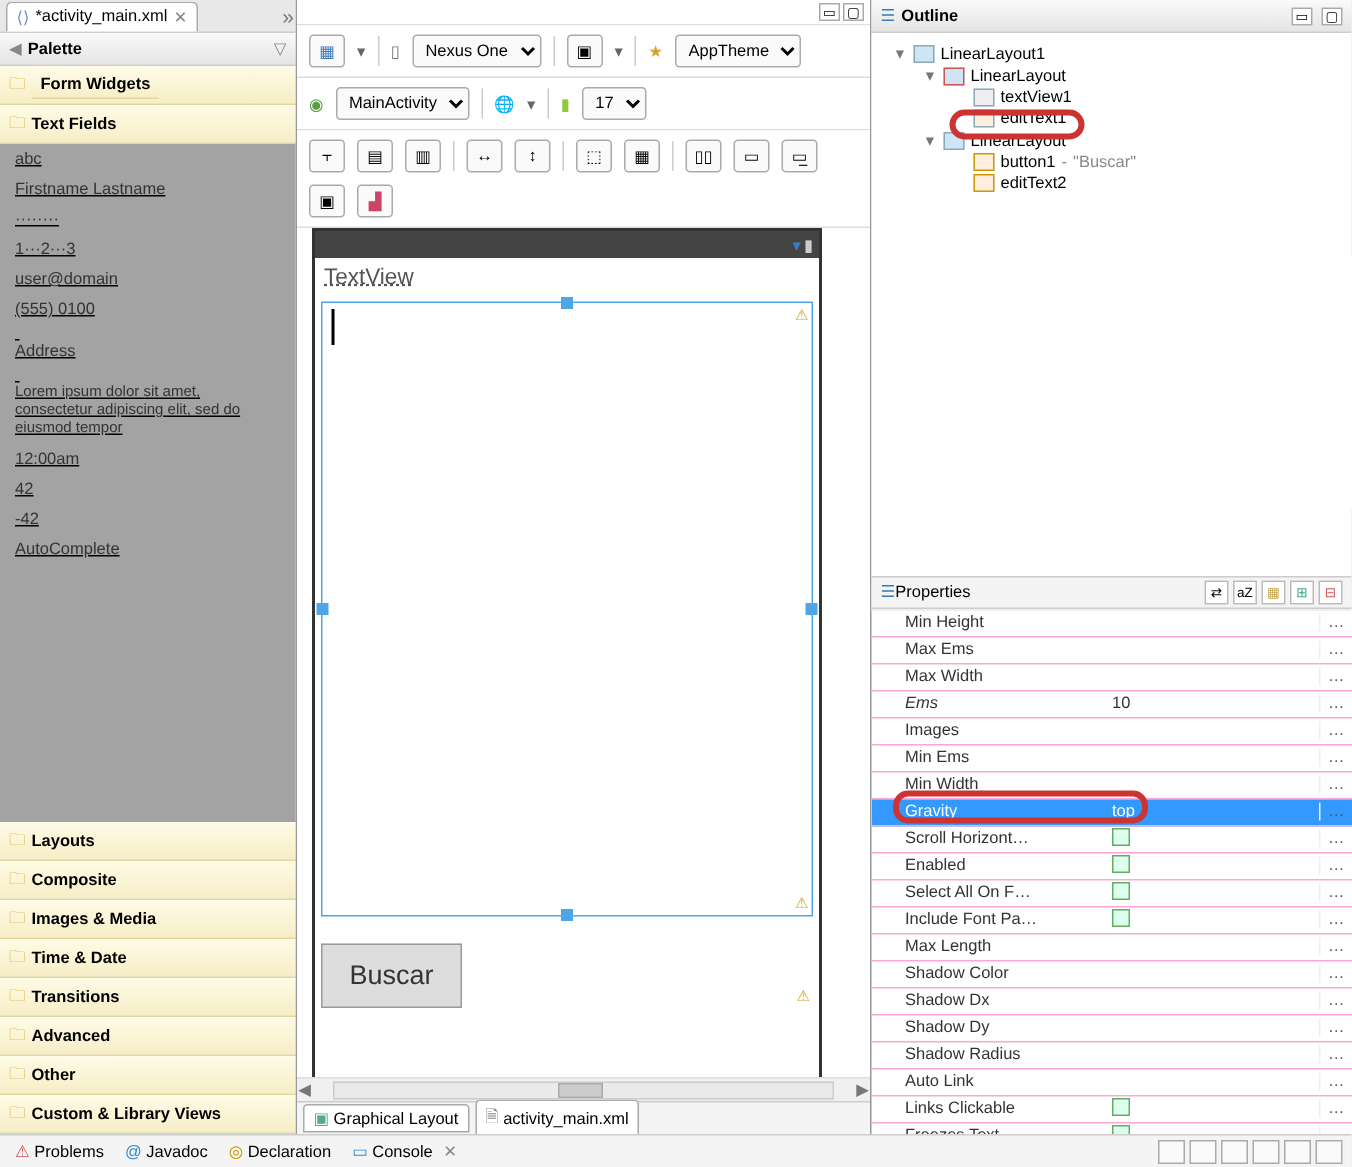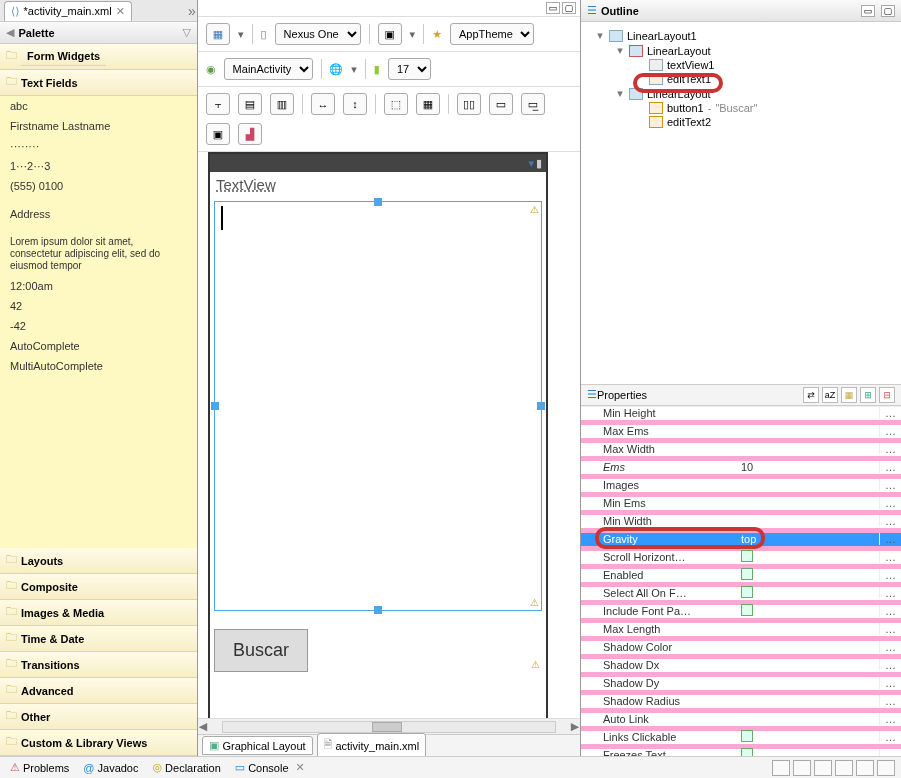--- a/index.html
+++ b/index.html
@@ -11,21 +11,21 @@
 .right-col { width: 320px; display: flex; flex-direction: column; }
 .tab-bar { height: 22px; display: flex; align-items: center; background: #e8e8e8; border-bottom: 1px solid #ccc; padding-left: 4px; }
 .tab { display: flex; align-items: center; gap: 4px; padding: 2px 6px; background: #fff; border: 1px solid #aaa; border-bottom: none; border-radius: 4px 4px 0 0; height: 20px; }
 .tab-close { color: #888; cursor: pointer; }
 .pane-header { display: flex; align-items: center; gap: 4px; padding: 3px 6px; background: linear-gradient(#fafafa,#e4e4e4); border-bottom: 1px solid #ccc; height: 22px; }
 .pane-header .title { flex: 1; font-weight: bold; }
 .pane-header .ctrl { width: 14px; height: 12px; border: 1px solid #aaa; margin-left: 2px; cursor: pointer; background: #fff; font-size: 9px; text-align: center; line-height: 10px; }
 .folder-row { display: flex; align-items: center; gap: 4px; padding: 3px 6px; background: linear-gradient(#fefbe6,#f7eec7); border-bottom: 1px solid #e0d89e; cursor: pointer; }
 .folder-row .icon { color: #d4a330; }
 .folder-row.bold { font-weight: bold; }
-.palette-body { flex: 1; overflow-y: auto; background: #fef9c3; }
+.palette-body { flex: 1; overflow-y: auto; background: #a3a3a3; text-decoration: underline; }
 .palette-body .item { padding: 4px 10px; cursor: pointer; color: #333; }
 .toolbar { padding: 6px 8px; display: flex; align-items: center; gap: 8px; flex-wrap: wrap; background: #fff; border-bottom: 1px solid #ddd; }
 .toolbar select, .toolbar .tbtn { border: 1px solid #aaa; background: #fafafa; padding: 2px 4px; height: 22px; border-radius: 3px; font-size: 11px; }
 .toolbar .sep { width: 1px; height: 20px; background: #ccc; }
 .tbtn { width: 24px; display: inline-flex; align-items: center; justify-content: center; cursor: pointer; }
 .design-area { flex: 1; background: #fff; position: relative; padding: 8px; overflow: hidden; }
 .phone { position: absolute; left: 10px; top: 0; width: 340px; height: 570px; border: 2px solid #333; background: #fff; }
 .phone-status { height: 18px; background: #444; display: flex; justify-content: flex-end; align-items: center; padding: 0 4px; gap: 2px; }
 .phone-title { height: 44px; background: #2a2a2a; color: #fff; display: flex; align-items: center; gap: 8px; padding: 0 8px; font-size: 24px; font-weight: normal; }
 .phone-title .android-icon { width: 20px; height: 24px; background: #93c83d; border-radius: 4px 4px 0 0; position: relative; }
@@ -41,21 +41,21 @@
 .outline-tree { flex: 1; background: #fff; padding: 6px; overflow: auto; }
 .outline-tree .node { display: flex; align-items: center; gap: 4px; padding: 1px 0; cursor: pointer; }
 .outline-tree .i0 { padding-left: 8px; } .outline-tree .i1 { padding-left: 28px; } .outline-tree .i2 { padding-left: 48px; }
 .tree-icon { width: 14px; height: 12px; border: 1px solid #8ab; background: #cfe4f5; }
 .node .tw { color: #777; width: 10px; text-align: center; }
 .highlight-ring { border: 4px solid #cc3434; border-radius: 10px; position: absolute; pointer-events: none; }
 .properties-header { display: flex; align-items: center; padding: 3px 6px; background: #f4f4f4; border-top: 1px solid #ccc; border-bottom: 1px solid #ccc; height: 22px; }
 .properties-header .title { flex: 1; font-weight: normal; }
 .properties-header .mini { width: 16px; height: 16px; border: 1px solid #bbb; margin-left: 3px; cursor: pointer; background: #fff; font-size: 9px; text-align: center; line-height: 14px; }
 .props-table { flex: 1; overflow-y: auto; background: #fff; border-top: 1px solid #eee; }
-.prop-row { display: flex; border-bottom: 5px solid #f9a8d4; height: 18px; align-items: center; }
+.prop-row { display: flex; border-bottom: 1px solid #f9a8d4; height: 18px; align-items: center; }
 .prop-row .expand { width: 16px; text-align: center; color: #888; }
 .prop-row .key { width: 140px; padding-left: 6px; color: #333; overflow: hidden; white-space: nowrap; text-overflow: ellipsis; }
 .prop-row .val { flex: 1; padding-left: 4px; color: #333; position: relative; }
 .prop-row .more { width: 22px; text-align: center; color: #555; border-left: 1px solid #eee; }
 .prop-row .cb { width: 12px; height: 12px; border: 1px solid #6a6; background: #dfe; display: inline-block; }
 .prop-row.selected { background: #3399ff; color: #fff; }
 .prop-row.selected .key, .prop-row.selected .val, .prop-row.selected .expand { color: #fff; }
 .prop-row.italic .key { font-style: italic; }
 .status-tabs { height: 22px; display: flex; align-items: center; gap: 6px; padding: 0 6px; background: #f4f4f4; border-top: 1px solid #ccc; }
 .status-tabs .stab { display: flex; align-items: center; gap: 3px; padding: 1px 4px; }
@@ -95,30 +95,30 @@
       </div>
       <div class="folder-row">
         <span class="icon">🗀</span>
         <b>Text Fields</b>
       </div>
       <div class="palette-body" id="palette-items">
           <div class="item">abc</div>
           <div class="item">Firstname Lastname</div>
           <div class="item">········</div>
           <div class="item">1···2···3</div>
+          <div class="item">user@domain</div>
           <div class="item">(555) 0100</div>
           <div class="item" style="height: 8px; padding: 0px 10px;">&nbsp;</div>
           <div class="item">Address</div>
           <div class="item" style="height: 8px; padding: 0px 10px;">&nbsp;</div>
           <div class="item" style="font-size: 10px; line-height: 12px; white-space: normal;">Lorem ipsum dolor sit amet, consectetur adipiscing elit, sed do eiusmod tempor</div>
           <div class="item">12:00am</div>
           <div class="item">42</div>
           <div class="item">-42</div>
           <div class="item">AutoComplete</div>
-          <div class="item">MultiAutoComplete</div>
         </div>
       <div class="folder-row">
           <span class="icon">🗀</span>
           <b>Layouts</b>
         </div>
       <div class="folder-row">
           <span class="icon">🗀</span>
           <b>Composite</b>
         </div>
       <div class="folder-row">

